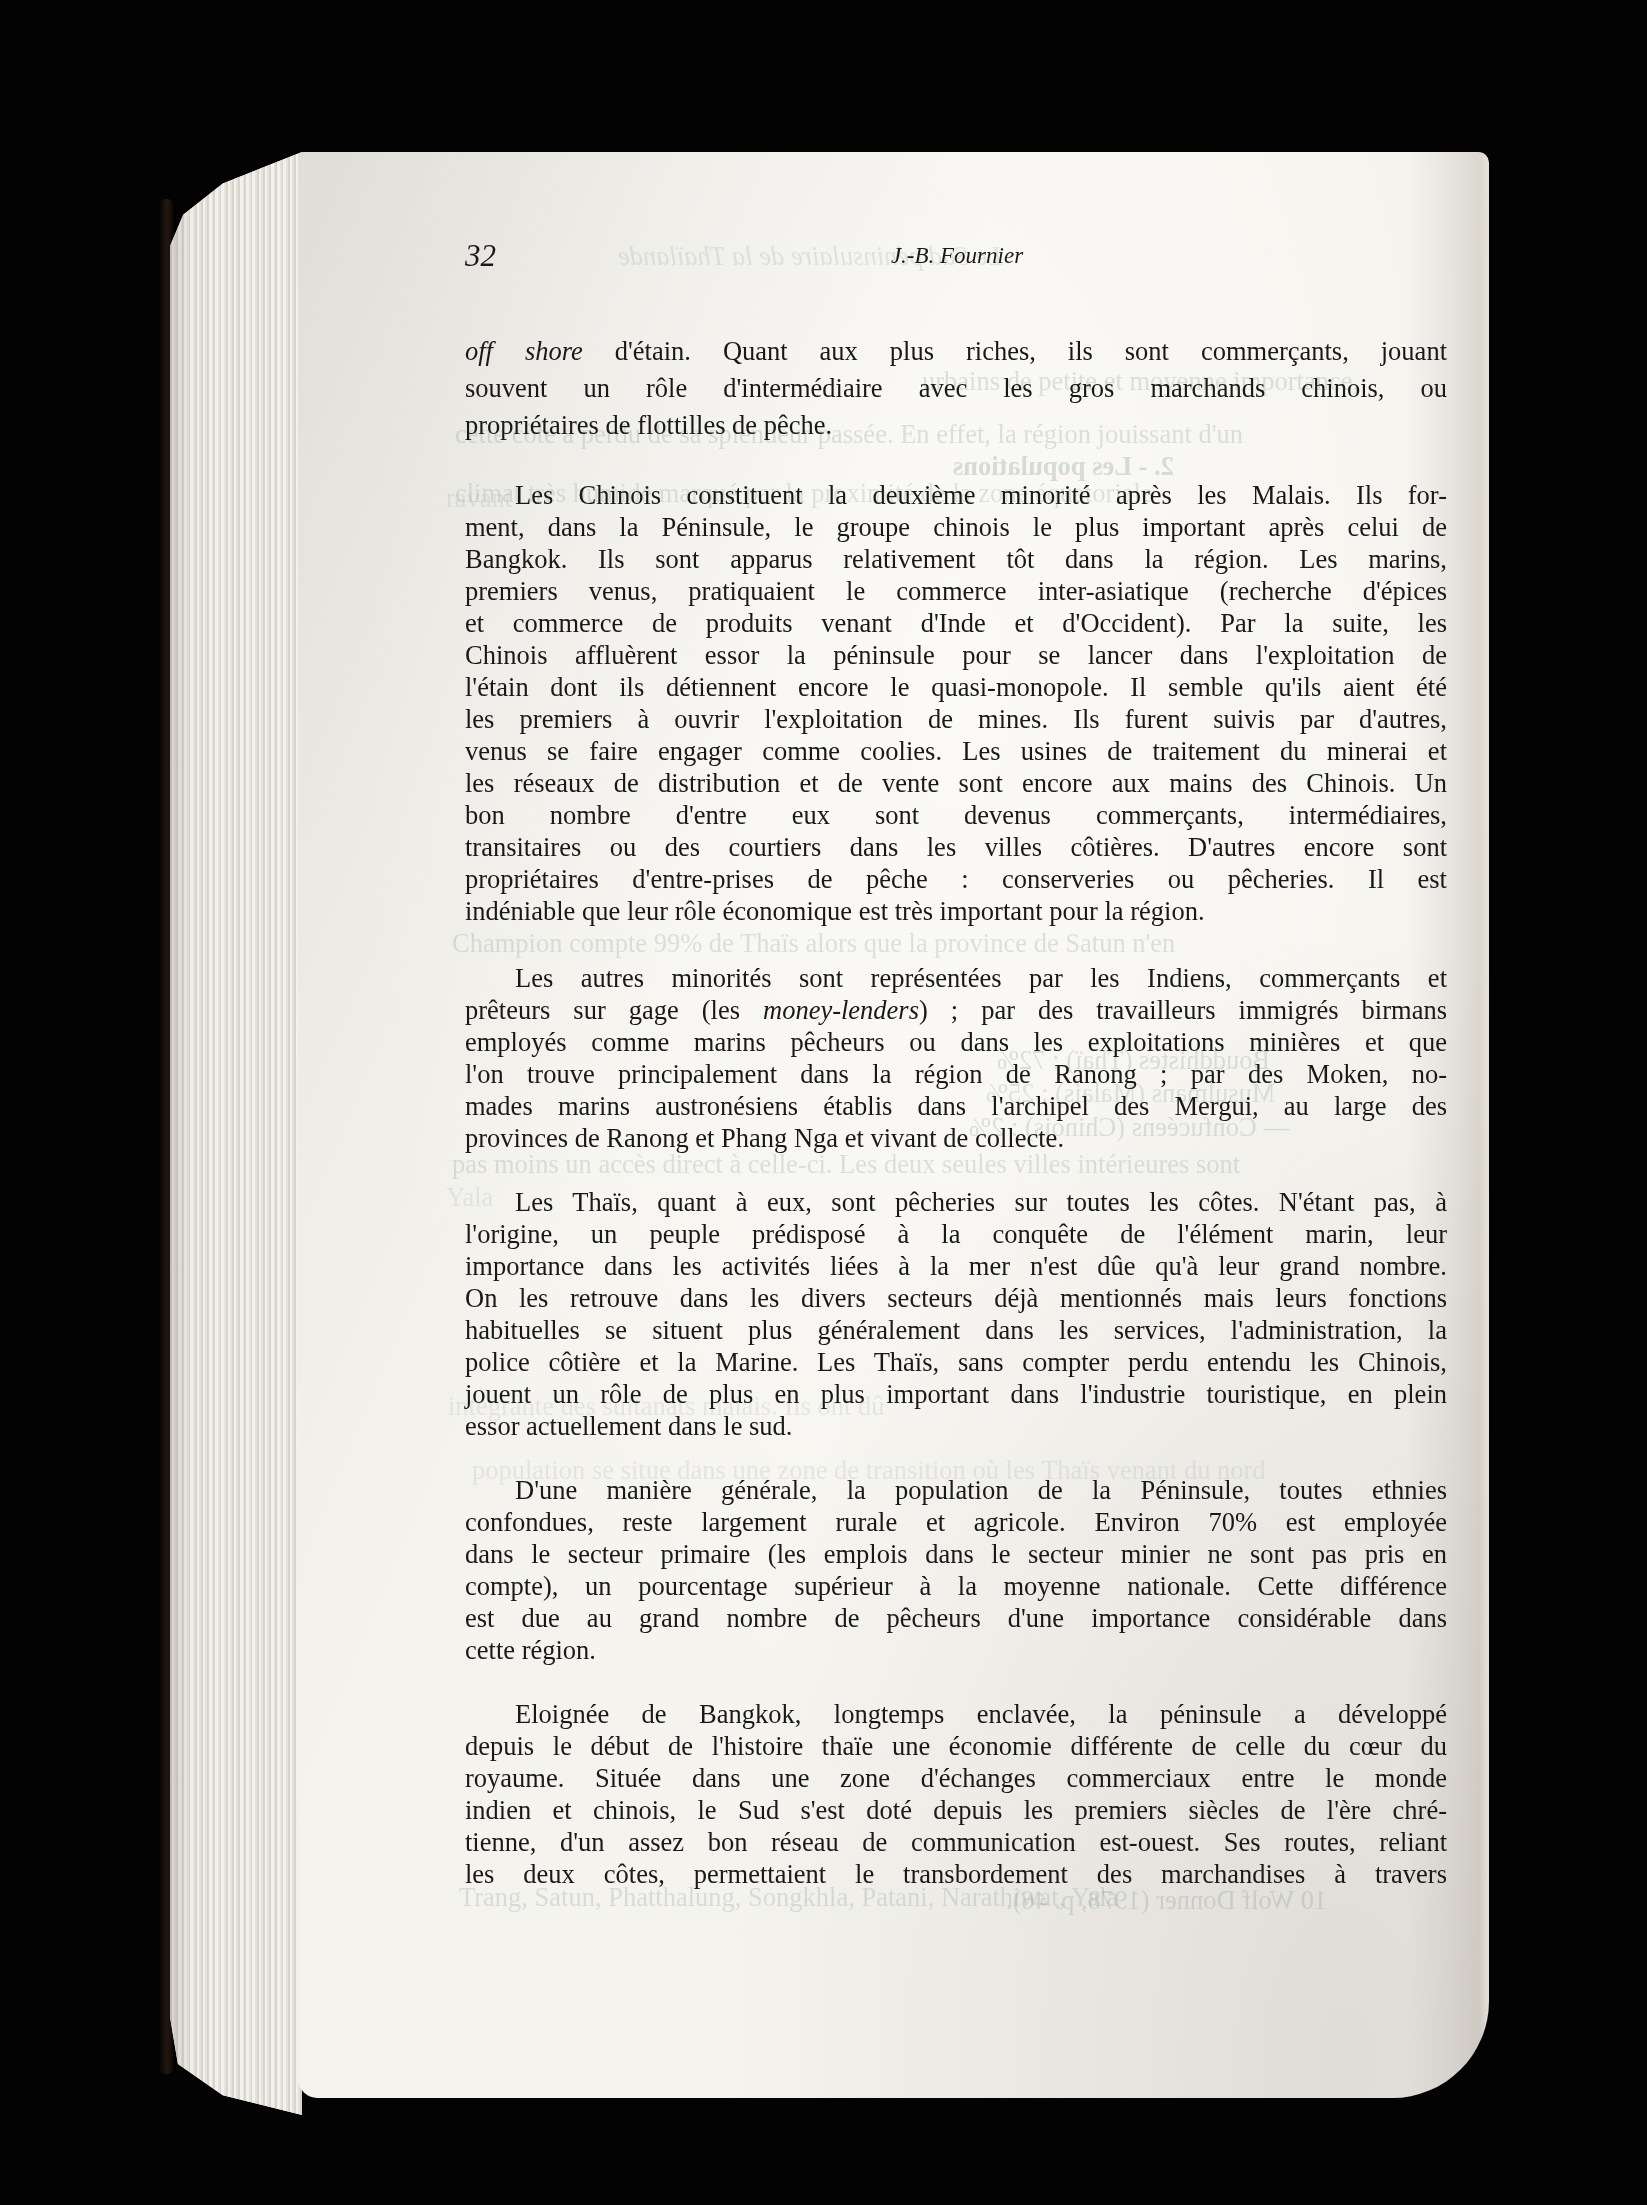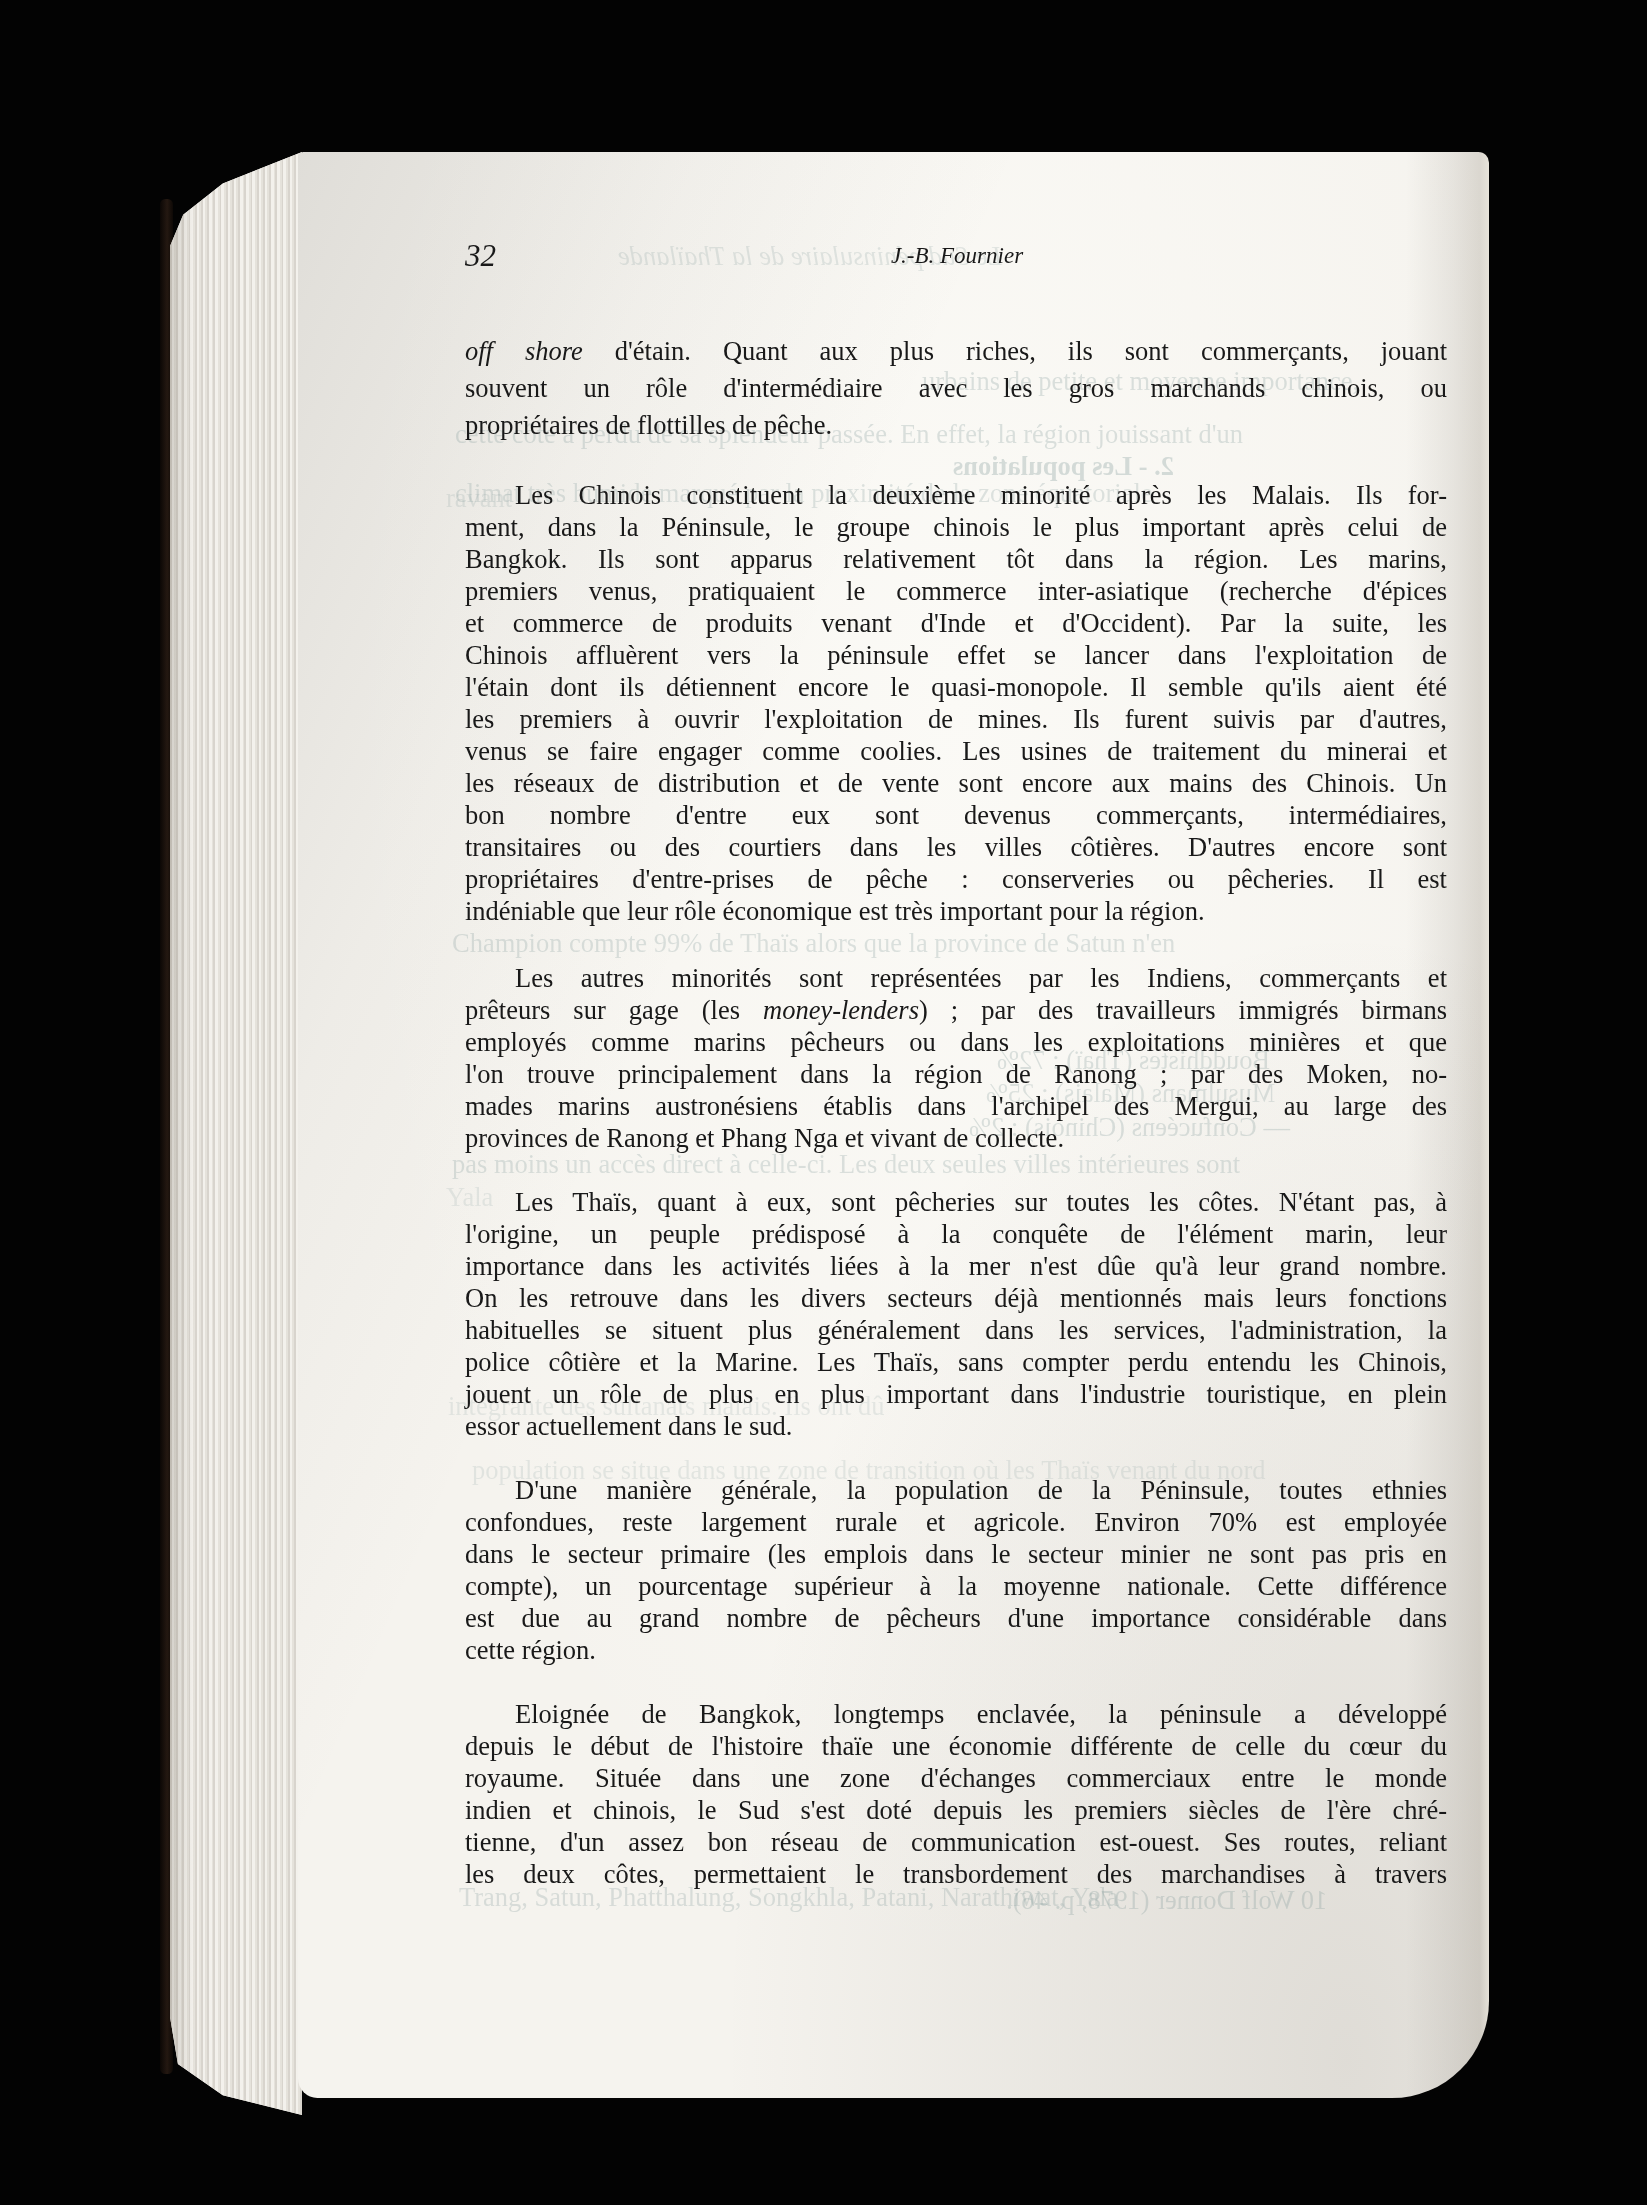--- a/index.html
+++ b/index.html
@@ -110,21 +110,21 @@
           <div class="pline"><i>off shore</i><span> d'étain. Quant aux plus riches, ils sont commerçants, jouant</span></div>
           <div class="pline"><span>souvent un rôle d'intermédiaire avec les gros marchands chinois, ou</span></div>
           <div class="pline endpara"><span>propriétaires de flottilles de pêche.</span></div>
         </div>
         <div class="para second">
           <div class="pline indent"><span>Les Chinois constituent la deuxième minorité après les Malais. Ils for-</span></div>
           <div class="pline"><span>ment, dans la Péninsule, le groupe chinois le plus important après celui de</span></div>
           <div class="pline"><span>Bangkok. Ils sont apparus relativement tôt dans la région. Les marins,</span></div>
           <div class="pline"><span>premiers venus, pratiquaient le commerce inter-asiatique (recherche d'épices</span></div>
           <div class="pline"><span>et commerce de produits venant d'Inde et d'Occident). Par la suite, les</span></div>
-          <div class="pline"><span>Chinois affluèrent vers la péninsule effet se lancer dans l'exploitation de</span></div>
+          <div class="pline"><span>Chinois affluèrent essor la péninsule pour se lancer dans l'exploitation de</span></div>
           <div class="pline"><span>l'étain dont ils détiennent encore le quasi-monopole. Il semble qu'ils aient été</span></div>
           <div class="pline"><span>les premiers à ouvrir l'exploitation de mines. Ils furent suivis par d'autres,</span></div>
           <div class="pline"><span>venus se faire engager comme coolies. Les usines de traitement du minerai et</span></div>
           <div class="pline"><span>les réseaux de distribution et de vente sont encore aux mains des Chinois. Un</span></div>
           <div class="pline"><span>bon nombre d'entre eux sont devenus commerçants, intermédiaires,</span></div>
           <div class="pline"><span>transitaires ou des courtiers dans les villes côtières. D'autres encore sont</span></div>
           <div class="pline"><span>propriétaires d'entre-prises de pêche : conserveries ou pêcheries. Il est</span></div>
           <div class="pline endpara"><span>indéniable que leur rôle économique est très important pour la région.</span></div>
         </div>
         <div class="para">

